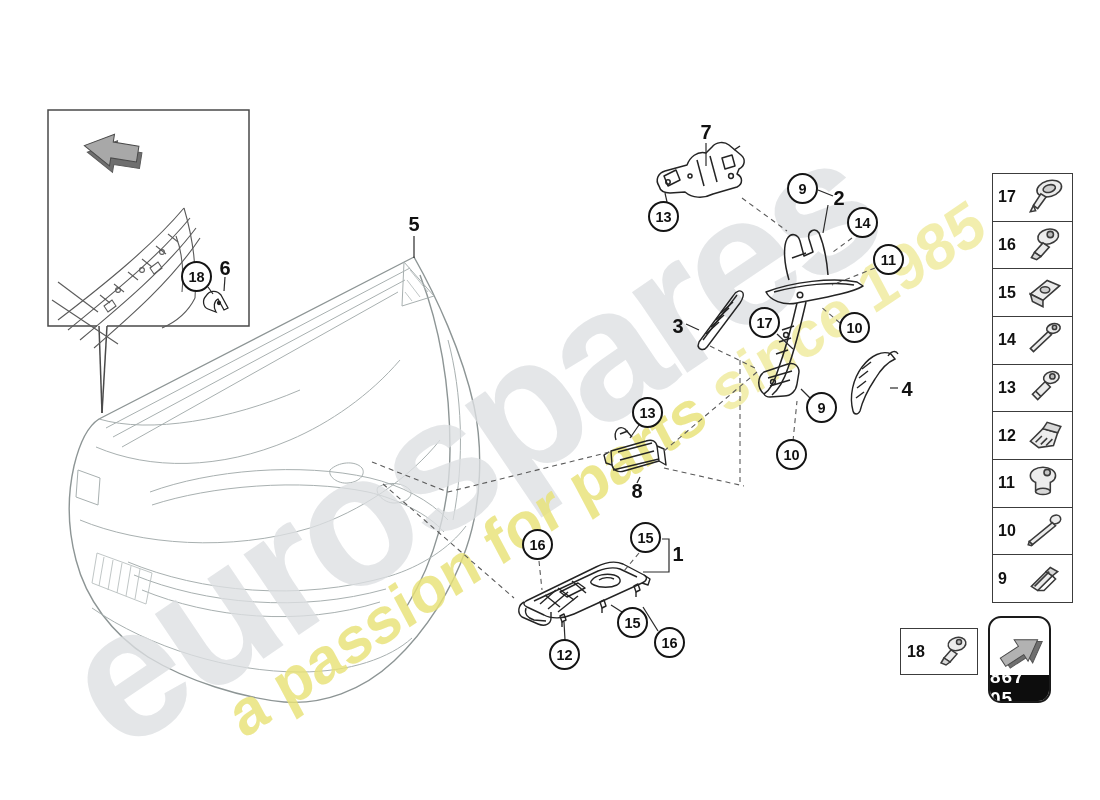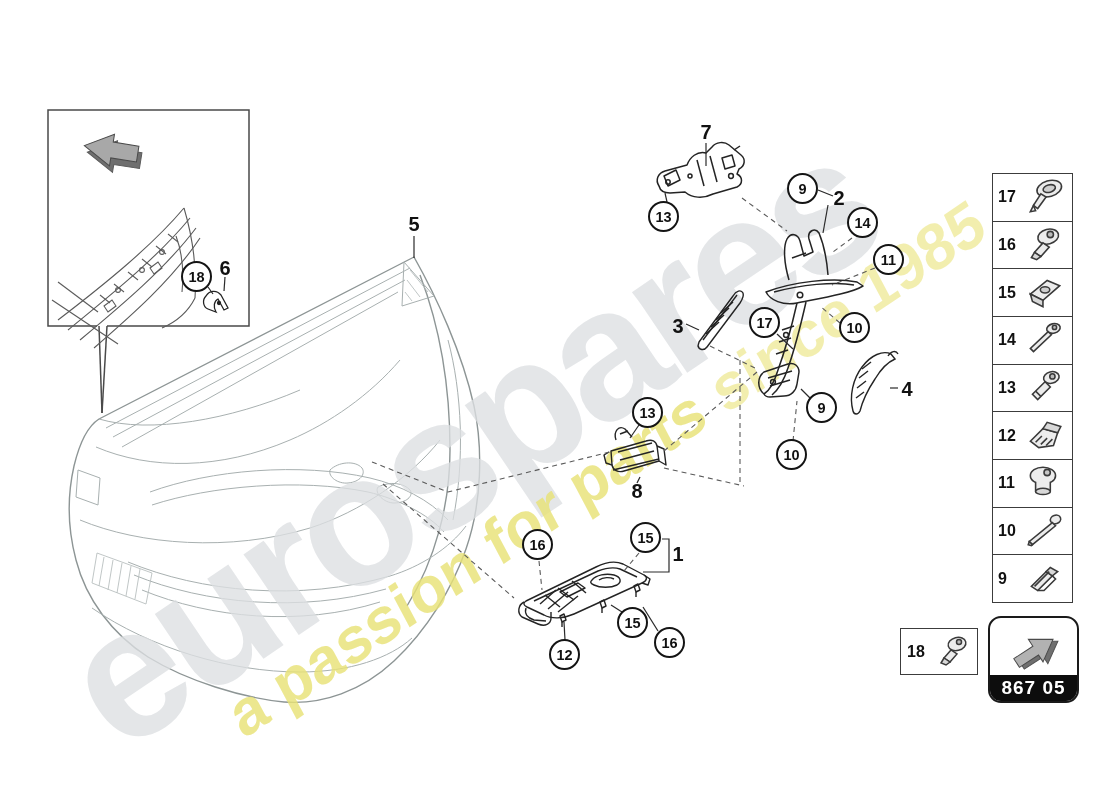--- a/index.html
+++ b/index.html
@@ -25,21 +25,21 @@
   .scell{flex:1;border-bottom:1.4px solid #3c3c3c;display:flex;align-items:center;
          box-sizing:border-box;padding-left:5px;cursor:pointer;background:#fff;}
   .scell:last-child{border-bottom:none;}
   .scell .num{font-weight:bold;font-size:16px;width:21px;color:#111;}
   .scell svg{width:50px;height:42px;}
   .p18{position:absolute;left:900px;top:628px;width:78px;height:47px;border:1.6px solid #3c3c3c;
        background:#fff;z-index:4;display:flex;align-items:center;box-sizing:border-box;
        padding-left:6px;cursor:pointer;}
   .p18 .num{font-weight:bold;font-size:16px;width:22px;color:#111;}
   .p18 svg{width:46px;height:40px;}
-  .codebox{position:absolute;left:988px;top:616px;width:91px;height:87px;border:2.8px solid #1a1a1a;
+  .codebox{position:absolute;left:988px;top:616px;width:63px;height:87px;border:2.8px solid #1a1a1a;
            border-radius:13px;background:#fff;z-index:4;overflow:hidden;box-sizing:border-box;
            display:flex;flex-direction:column;cursor:pointer;}
   .codebox .arrowarea{flex:1;display:flex;align-items:center;justify-content:center;}
   .codebox .band{height:26px;background:#0d0d0d;color:#fff;font-weight:bold;font-size:19px;
                  display:flex;align-items:center;justify-content:center;letter-spacing:1px;}
 </style>
 </head>
 <body>
 
 <div class="stage">

